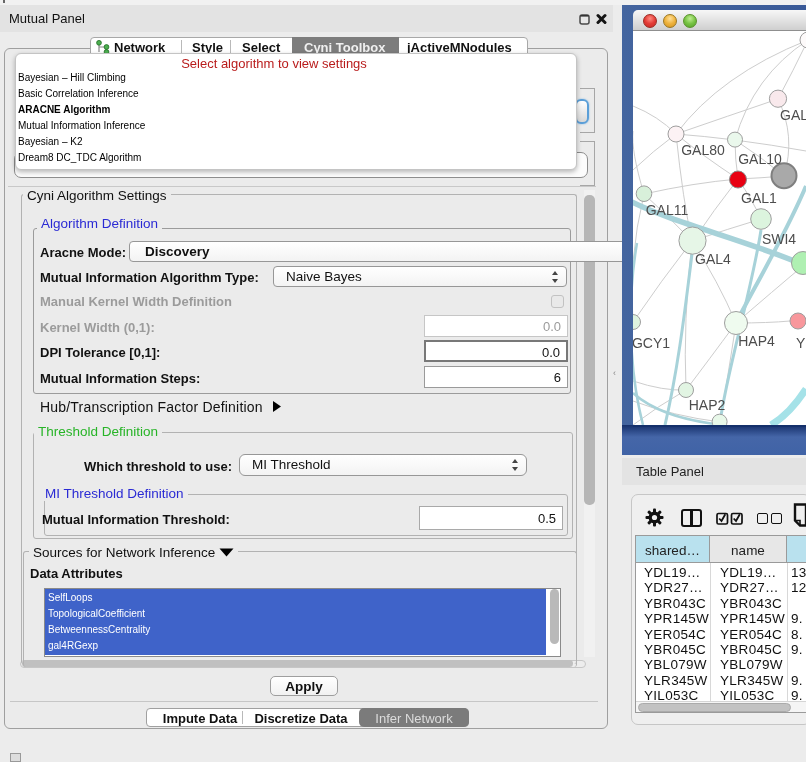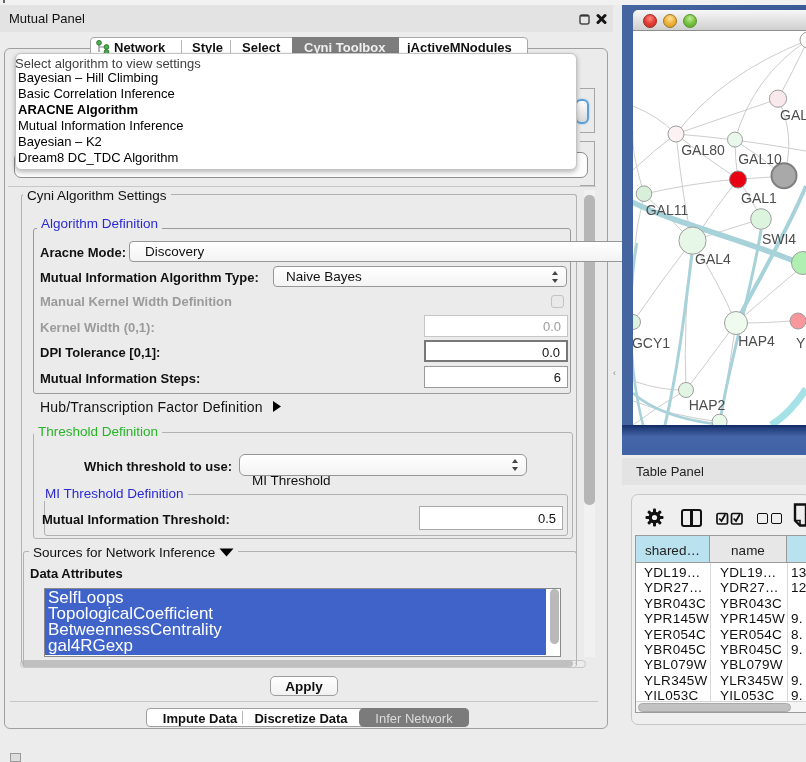--- a/index.html
+++ b/index.html
@@ -50,22 +50,22 @@
 <div class="abs b13" style="left:304px;top:40px;color:#f0f0f0;">Cyni Toolbox</div>
 <div class="abs b13" style="left:407px;top:40px;">jActiveMNodules</div>
 
 <div class="abs" style="left:580px;top:88px;width:15px;height:45px;border:1px solid #a6a6a6;border-left:none;box-sizing:border-box;"></div>
 <div class="abs" style="left:580px;top:141px;width:15px;height:45px;border:1px solid #a6a6a6;border-left:none;box-sizing:border-box;"></div>
 <div class="abs" style="left:575px;top:99px;width:14px;height:25px;border:2.5px solid #5b9fd8;border-radius:6px;background:linear-gradient(#ffffff,#d8d8d8);box-shadow:0 0 2px #86b9e2;box-sizing:border-box;"></div>
 <div class="abs" style="left:14px;top:152px;width:574px;height:26px;border:1px solid #8d8d8d;border-radius:7px;background:#fcfcfc;box-sizing:border-box;"></div>
 <div class="abs" style="left:8px;top:186px;width:588px;height:1px;background:#c8c8c8;"></div>
 
 <div class="abs" style="left:15px;top:53px;width:562px;height:117px;background:#fff;border:1px solid #c4c4c4;border-radius:6px;box-shadow:0 2px 5px rgba(0,0,0,0.28);box-sizing:border-box;"></div>
-<div class="abs" style="left:15px;top:56px;width:518px;text-align:left;font-size:13px;color:#404040;">Select algorithm to view settings</div>
-<div class="abs" style="left:18px;top:70px;font-size:13px;color:#000;line-height:16px;">
+<div class="abs" style="left:15px;top:56px;width:518px;text-align:center;font-size:13px;color:#b91c1c;">Select algorithm to view settings</div>
+<div class="abs" style="left:18px;top:70px;font-size:10px;color:#000;line-height:16px;">
 Bayesian – Hill Climbing<br>
 Basic Correlation Inference<br>
 <b>ARACNE Algorithm</b><br>
 Mutual Information Inference<br>
 Bayesian – K2<br>
 Dream8 DC_TDC Algorithm
 </div>
 
 <div class="abs" style="left:584px;top:190px;width:11px;height:467px;background:#f1f1f1;"></div>
 <div class="abs" style="left:584px;top:195px;width:11px;height:310px;background:#b6b6b6;border-radius:5px;"></div>
@@ -73,21 +73,21 @@
 <div class="abs" style="left:20px;top:660px;width:566px;height:8px;background:#ededed;border:1px solid #c6c6c6;border-radius:4px;box-sizing:border-box;"></div>
 <div class="abs" style="left:22px;top:660px;width:551px;height:7px;background:#c0c0c0;border-radius:3.5px;"></div>
 
 <div class="grp" style="left:21px;top:194px;width:556px;height:470px;border-bottom:none;"></div>
 <div class="grplabel" style="left:23px;top:188px;color:#111;">Cyni Algorithm Settings</div>
 
 <div class="grp" style="left:33px;top:228px;width:538px;height:166px;border-color:#9b9b9b;"></div>
 <div class="grplabel" style="left:37px;top:216px;color:#2a2ad4;text-align:center;">Algorithm Definition</div>
 
 <div class="abs b13" style="left:40px;top:245px;">Aracne Mode:</div>
-<div class="combo" style="left:129px;top:241px;width:512px;height:21px;">
+<div class="combo" style="left:129px;top:241px;width:512px;height:21px;font-weight:bold;">
     <span class="txt" style="left:15px;">Discovery</span>
 <svg class="arrows" viewBox="0 0 8 14">
       <path d="M4 1 L7 5 L1 5 Z" fill="#444"></path>
       <path d="M4 13 L7 9 L1 9 Z" fill="#444"></path>
     </svg>
   </div>
 
 <div class="abs b13" style="left:40px;top:270px;">Mutual Information Algorithm Type:</div>
 <div class="combo" style="left:273px;top:266px;width:294px;height:21px;">
     <span class="txt" style="left:12px;">Naive Bayes</span>
@@ -118,21 +118,21 @@
 <div class="abs" style="left:40px;top:399px;font-size:14px;letter-spacing:0.2px;color:#111;">Hub/Transcription Factor Definition</div>
 <svg class="abs" style="left:272px;top:400px;" width="10" height="13" viewBox="0 0 10 13">
     <path d="M1 1 L9 6.5 L1 12 Z" fill="#000"></path>
   </svg>
 
 <div class="grp" style="left:33px;top:432px;width:540px;height:107px;"></div>
 <div class="grplabel" style="left:34px;top:424px;color:#27b427;">Threshold Definition</div>
 
 <div class="abs b13" style="left:60px;top:459px;width:172px;text-align:right;">Which threshold to use:</div>
 <div class="combo" style="left:239px;top:454px;width:288px;height:22px;border-radius:6px;">
-    <span class="txt" style="left:12px;margin-top:16px;">MI Threshold</span>
+    <span class="txt" style="left:12px;">MI Threshold</span>
 <svg class="arrows" viewBox="0 0 8 14">
       <path d="M4 1 L7 5 L1 5 Z" fill="#444"></path>
       <path d="M4 13 L7 9 L1 9 Z" fill="#444"></path>
     </svg>
   </div>
 
 <div class="grp" style="left:44px;top:494px;width:524px;height:42px;"></div>
 <div class="grplabel" style="left:41px;top:486px;color:#2a2ad4;">MI Threshold Definition</div>
 <div class="abs b13" style="left:42px;top:512px;">Mutual Information Threshold:</div>
 <div class="field" style="left:419px;top:506px;width:144px;height:24px;border-color:#a9a9a9;">
@@ -140,21 +140,21 @@
   </div>
 
 <div class="grp" style="left:23px;top:551px;width:554px;height:116px;border-bottom:none;"></div>
 <div class="grplabel" style="left:29px;top:545px;color:#111;">Sources for Network Inference <svg width="15" height="9" viewBox="0 0 15 9" style="vertical-align:middle;margin-bottom:2px;">
       <path d="M0.5 0.5 L14.5 0.5 L7.5 8.5 Z" fill="#000"></path>
     </svg></div>
 <div class="abs b13" style="left:30px;top:566px;">Data Attributes</div>
 
 <div class="abs" style="left:44px;top:588px;width:517px;height:69px;background:#fff;border:1px solid #8a8a8a;box-sizing:border-box;"></div>
 <div class="abs" style="left:45px;top:589px;width:501px;height:66px;background:#3f63c9;"></div>
-<div class="abs" style="left:48px;top:590px;font-size:17px;color:#fff;line-height:16px;">SelfLoops<br>TopologicalCoefficient<br>BetweennessCentrality<br>gal4RGexp</div>
+<div class="abs" style="left:48px;top:590px;font-size:10px;color:#fff;line-height:16px;">SelfLoops<br>TopologicalCoefficient<br>BetweennessCentrality<br>gal4RGexp</div>
 <div class="abs" style="left:550px;top:589px;width:9px;height:55px;background:#b9b9b9;border-radius:4.5px;"></div>
 
 <div class="abs" style="left:270px;top:676px;width:68px;height:20px;background:linear-gradient(#ffffff,#f1f1f1);border:1px solid #9e9e9e;border-radius:5px;box-sizing:border-box;text-align:center;font-size:13.5px;font-weight:bold;color:#111;padding-top:2px;">Apply</div>
 
 <div class="abs" style="left:10px;top:701px;width:588px;height:1px;background:#c6c6c6;"></div>
 
 <div class="abs" style="left:146px;top:708px;width:323px;height:19px;background:#fff;border:1px solid #a0a0a0;border-radius:4px;box-sizing:border-box;"></div>
 <div class="abs" style="left:242px;top:711px;width:1px;height:13px;background:#b9b9b9;"></div>
 <div class="abs" style="left:359px;top:708px;width:110px;height:19px;background:#7b7b7b;border-radius:5px;"></div>
 <div class="abs b13" style="left:152px;top:711px;width:96px;text-align:center;">Impute Data</div>

